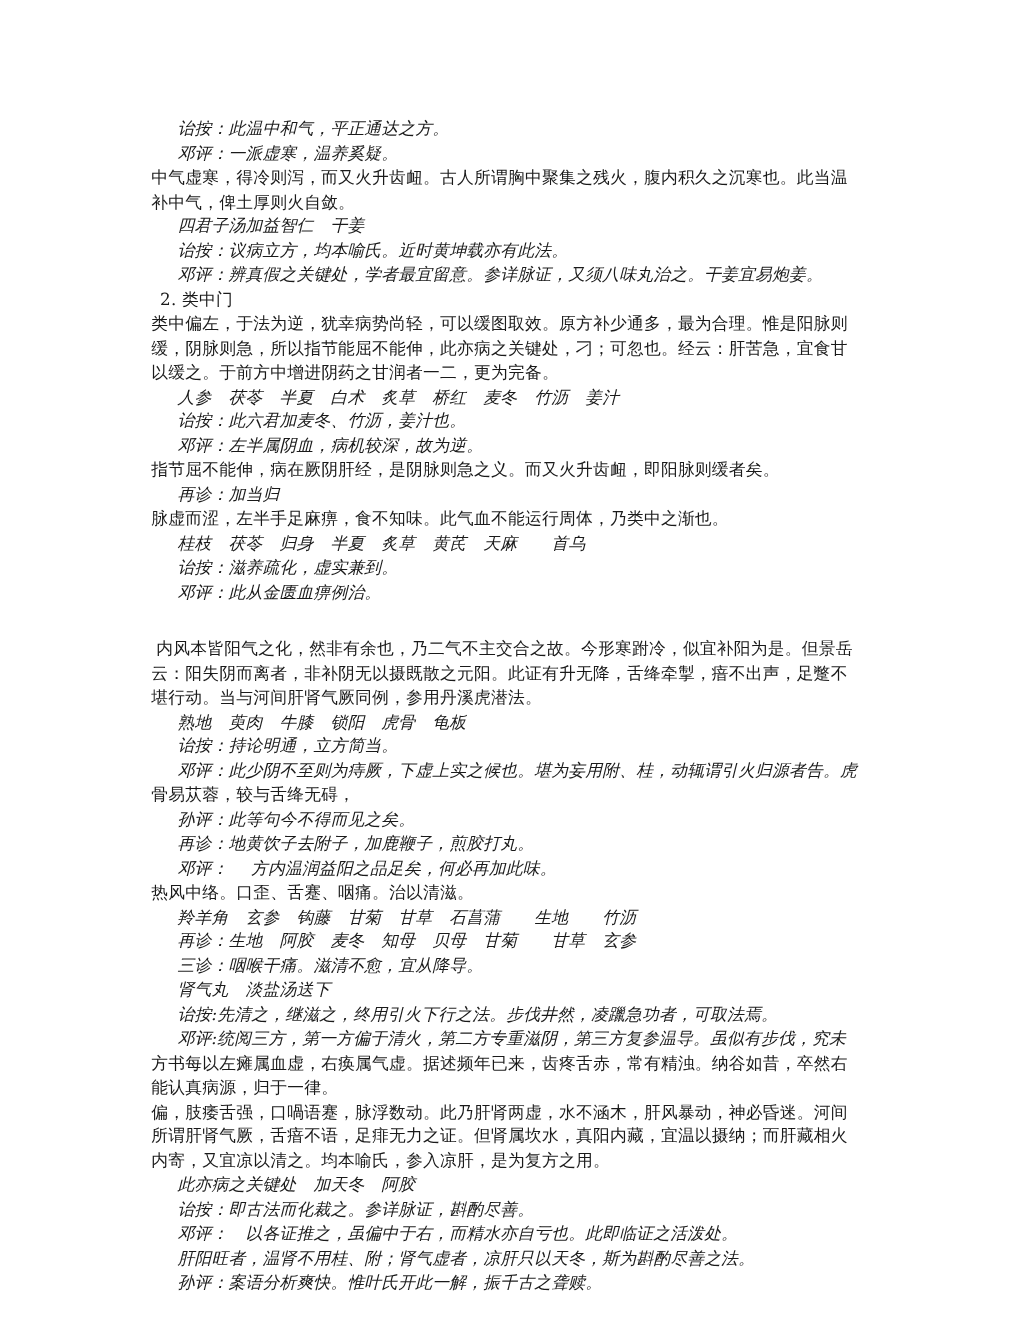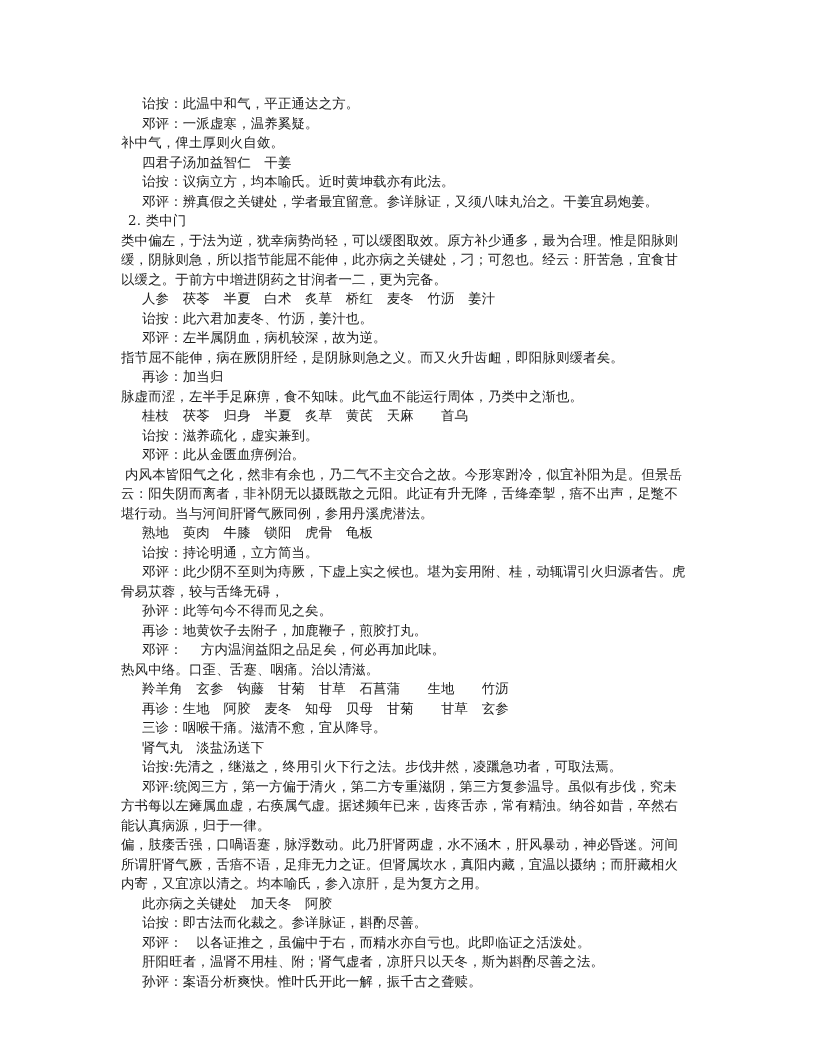--- a/index.html
+++ b/index.html
@@ -8,30 +8,31 @@
     position: absolute;
     left: 121px;
     top: 94px;
     width: 580px;
     font-family: "DejaVu Serif", "Liberation Serif", serif;
     font-size: 13.4px;
     line-height: 19.5px;
     color: #1a1a1a;
   }
   .line { white-space: pre; height: 19.5px; letter-spacing: 0.2px; }
-  .ind { padding-left: 21px; }
+  .ind { padding-left: 21px; font-style: italic; }
   .ind1 { padding-left: 7px; }
-  .ind-small { padding-left: 4px; }
+  .ind-small { padding-left: 4px; margin-top: 26px; }
 </style>
 </head>
 <body>
 
 <div class="page" id="page">
     <div class="line ind">诒按：此温中和气，平正通达之方。</div>
     <div class="line ind">邓评：一派虚寒，温养奚疑。</div>
+    <div class="line">中气虚寒，得冷则泻，而又火升齿衄。古人所谓胸中聚集之残火，腹内积久之沉寒也。此当温</div>
     <div class="line">补中气，俾土厚则火自敛。</div>
     <div class="line ind">四君子汤加益智仁　干姜</div>
     <div class="line ind">诒按：议病立方，均本喻氏。近时黄坤载亦有此法。</div>
     <div class="line ind">邓评：辨真假之关键处，学者最宜留意。参详脉证，又须八味丸治之。干姜宜易炮姜。</div>
     <div class="line ind1">2. 类中门</div>
     <div class="line">类中偏左，于法为逆，犹幸病势尚轻，可以缓图取效。原方补少通多，最为合理。惟是阳脉则</div>
     <div class="line">缓，阴脉则急，所以指节能屈不能伸，此亦病之关键处，刁；可忽也。经云：肝苦急，宜食甘</div>
     <div class="line">以缓之。于前方中增进阴药之甘润者一二，更为完备。</div>
     <div class="line ind">人参　茯苓　半夏　白术　炙草　桥红　麦冬　竹沥　姜汁</div>
     <div class="line ind">诒按：此六君加麦冬、竹沥，姜汁也。</div>

